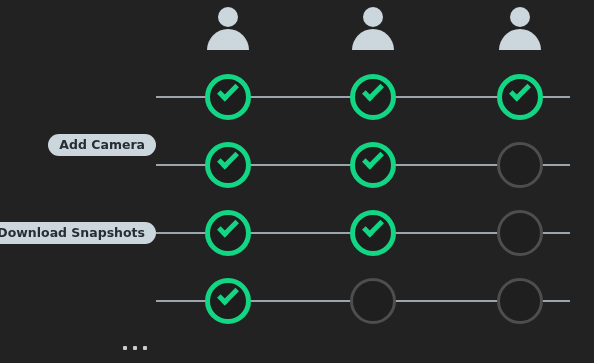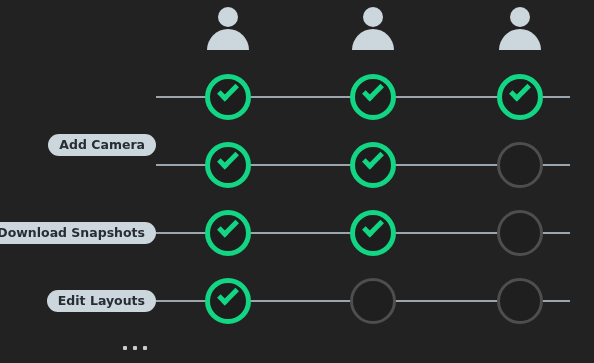--- a/index.html
+++ b/index.html
@@ -155,21 +155,20 @@
     <div class="line" style="left: 228px; width: 145px; top: 232px;"></div>
     <div class="line" style="left: 373px; width: 147px; top: 232px;"></div>
     <div class="line" style="left: 520px; width: 50px; top: 232px;"></div>
     <div class="node on" style="left: 205px; top: 210px;">
       <div class="check"></div>
     </div>
     <div class="node on" style="left: 350px; top: 210px;">
       <div class="check"></div>
     </div>
     <div class="node off" style="left: 497px; top: 210px;"></div>
-    <div class="pill" style="top: 290px; right: 438px;">Edit Layouts</div>
     <div class="line" style="left: 156px; width: 72px; top: 300px;"></div>
     <div class="line" style="left: 228px; width: 145px; top: 300px;"></div>
     <div class="line" style="left: 373px; width: 147px; top: 300px;"></div>
     <div class="line" style="left: 520px; width: 50px; top: 300px;"></div>
     <div class="node on" style="left: 205px; top: 278px;">
       <div class="check"></div>
     </div>
     <div class="node off" style="left: 350px; top: 278px;"></div>
     <div class="node off" style="left: 497px; top: 278px;"></div>
     <div id="ellipsis">

